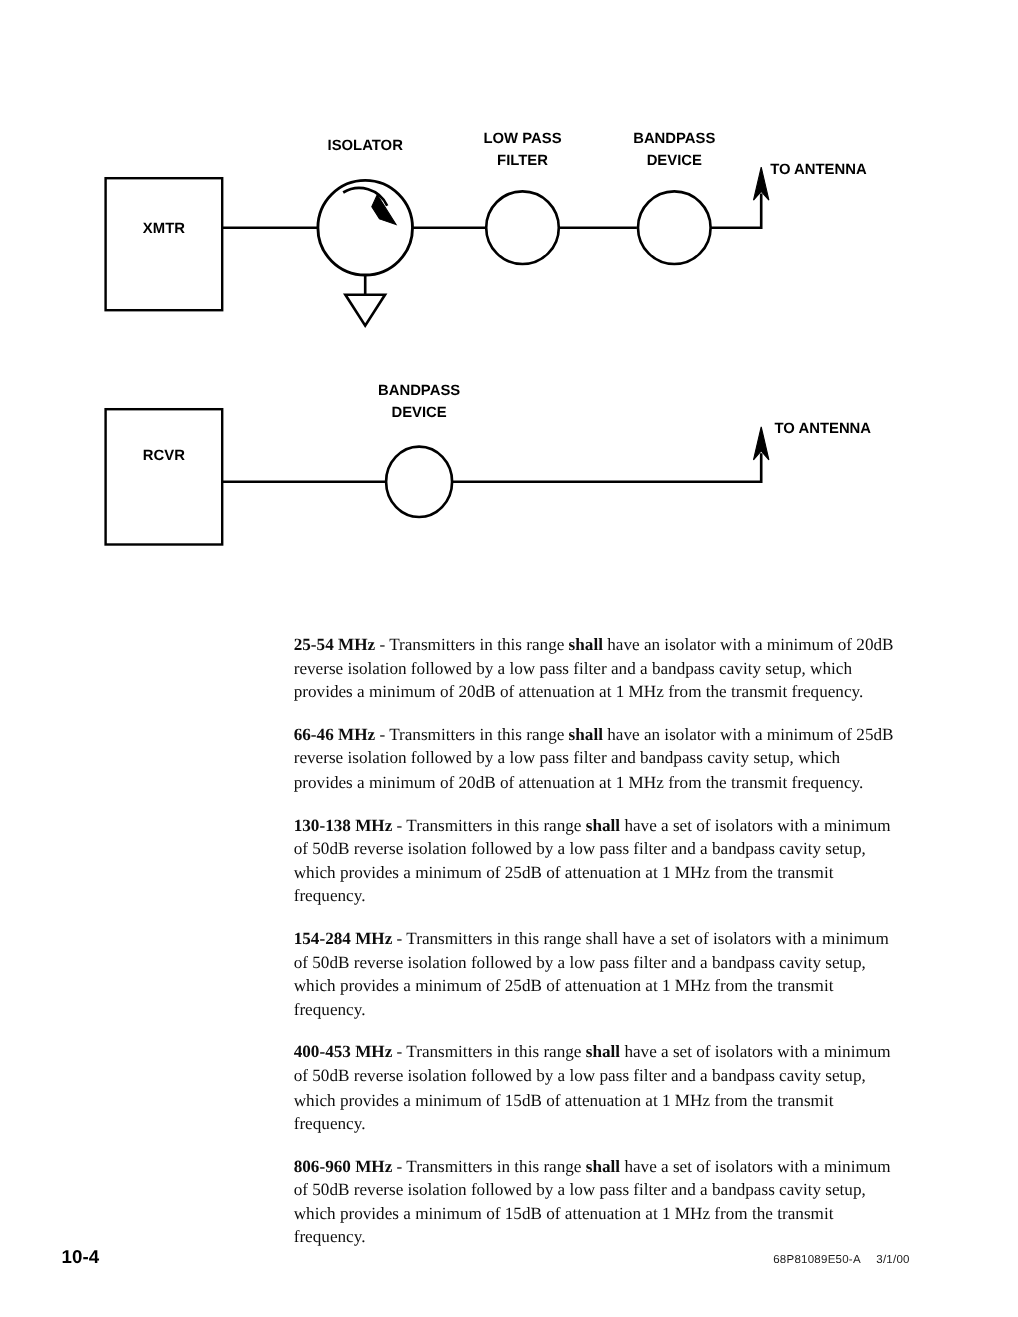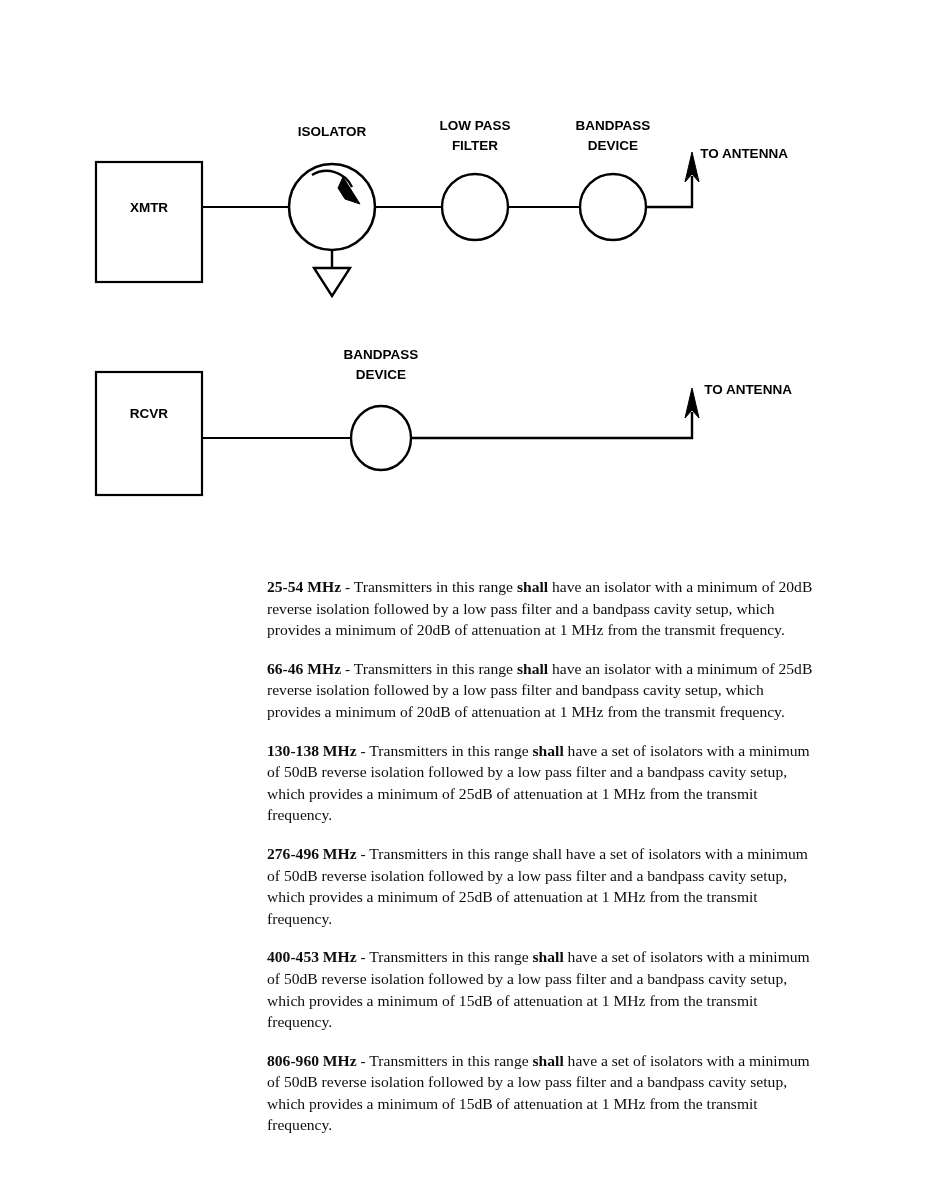--- a/index.html
+++ b/index.html
@@ -193,19 +193,25 @@
       <text x="748" y="294" text-anchor="middle">TO ANTENNA</text>
 
     </svg>
   </div>
 
 
   <div class="body-block" id="body-block">
       <p class="para"><b>25-54 MHz</b> - Transmitters in this range <b>shall</b> have an isolator with a minimum of 20dB reverse isolation followed by a low pass filter and a bandpass cavity setup, which provides a minimum of 20dB of attenuation at 1 MHz from the transmit frequency.</p>
       <p class="para"><b>66-46 MHz</b> - Transmitters in this range <b>shall</b> have an isolator with a minimum of 25dB reverse isolation followed by a low pass filter and bandpass cavity setup, which provides a minimum of 20dB of attenuation at 1 MHz from the transmit frequency.</p>
       <p class="para"><b>130-138 MHz</b> - Transmitters in this range <b>shall</b> have a set of isolators with a minimum of 50dB reverse isolation followed by a low pass filter and a bandpass cavity setup, which provides a minimum of 25dB of attenuation at 1 MHz from the transmit frequency.</p>
-      <p class="para"><b>276-496 MHz</b> - Transmitters in this range <span>shall</span> have a set of isolators with a minimum of 50dB reverse isolation followed by a low pass filter and a bandpass cavity setup, which provides a minimum of 25dB of attenuation at 1 MHz from the transmit frequency.</p>
+      <p class="para"><b>154-284 MHz</b> - Transmitters in this range <span>shall</span> have a set of isolators with a minimum of 50dB reverse isolation followed by a low pass filter and a bandpass cavity setup, which provides a minimum of 25dB of attenuation at 1 MHz from the transmit frequency.</p>
       <p class="para"><b>400-453 MHz</b> - Transmitters in this range <b>shall</b> have a set of isolators with a minimum of 50dB reverse isolation followed by a low pass filter and a bandpass cavity setup, which provides a minimum of 15dB of attenuation at 1 MHz from the transmit frequency.</p>
       <p class="para"><b>806-960 MHz</b> - Transmitters in this range <b>shall</b> have a set of isolators with a minimum of 50dB reverse isolation followed by a low pass filter and a bandpass cavity setup, which provides a minimum of 15dB of attenuation at 1 MHz from the transmit frequency.</p>
     </div>
 
+  <div class="footer">
+    <div class="page-num">10-4</div>
+    <div class="doc-id">
+      <span>68P81089E50-A</span><span class="doc-date">3/1/00</span>
+    </div>
+  </div>
 
 </div>
 
 </body></html>

